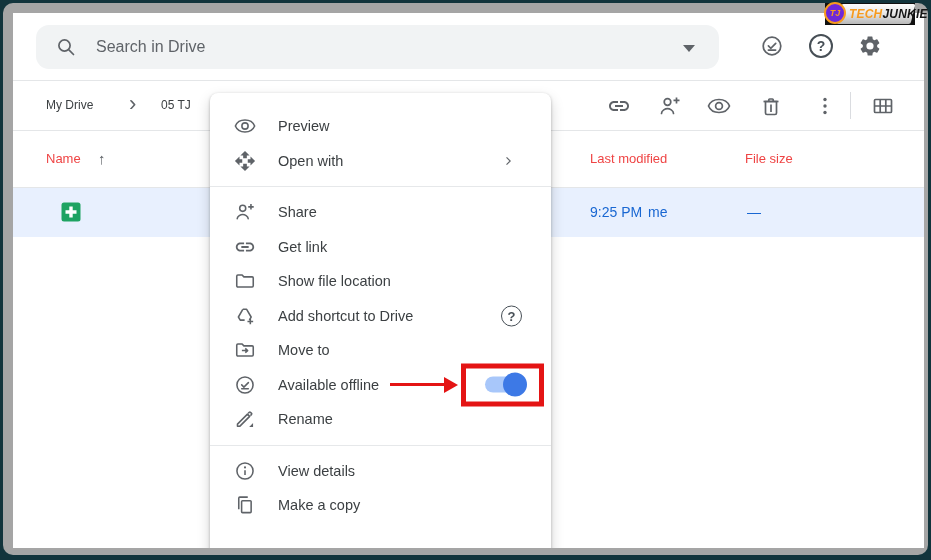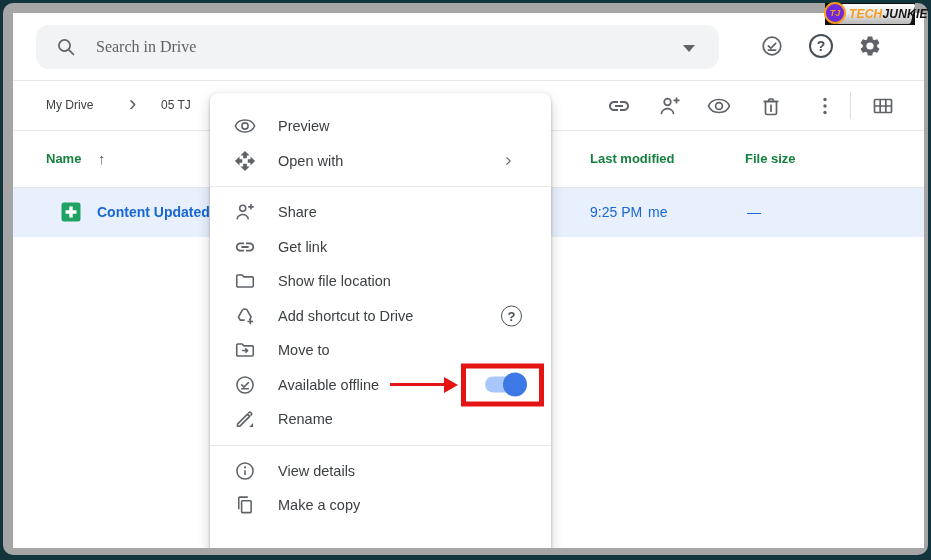--- a/index.html
+++ b/index.html
@@ -2,21 +2,21 @@
 <html><head>
 <meta charset="utf-8">
 <style>
   html,body{margin:0;padding:0;}
   .page{position:relative;width:931px;height:560px;background:#12343c;font-family:"Liberation Sans",sans-serif;overflow:hidden;}
   .frame{position:absolute;left:3px;top:3px;right:3px;bottom:5px;background:#a5a5a5;border-radius:10px;}
   .content{position:absolute;left:10px;top:10px;width:911px;height:535px;background:#fff;overflow:hidden;}
 
   
   .header{position:absolute;left:0;top:0;width:911px;height:67px;background:#fff;border-bottom:1px solid #e4e6e8;}
-  .searchbar{position:absolute;left:23px;top:12px;width:683px;height:44px;background:#f1f3f4;border-radius:13px;font-family:Liberation Serif, serif;}
+  .searchbar{position:absolute;left:23px;top:12px;width:683px;height:44px;background:#f1f3f4;border-radius:13px;}
   .search-icon{position:absolute;left:18px;top:10px;width:24px;height:24px;}
   .search-text{position:absolute;left:60px;top:0;height:44px;line-height:44px;font-size:16px;color:#5f6368;}
   .caret{position:absolute;right:24px;top:20px;width:0;height:0;border-left:6px solid transparent;border-right:6px solid transparent;border-top:7px solid #5f6368;}
   .hicon{position:absolute;top:21px;width:24px;height:24px;cursor:pointer;}
   .qcirc{box-sizing:border-box;display:flex;align-items:center;justify-content:center;border:2px solid #474f56;border-radius:50%;color:#474f56;font-weight:bold;}
   .hicon.qcirc{font-size:14px;}
 
   
   .logo{position:absolute;left:825px;top:3px;width:90px;height:22px;background:#101010;z-index:60;}
   .logo-badge{position:absolute;left:14px;top:1px;width:74px;height:20px;background:linear-gradient(180deg,#fdfdfd 0%,#e8e8e8 45%,#b9b9b9 100%);transform:skewX(-14deg);border-radius:2px;}
@@ -29,21 +29,21 @@
   .crumbrow{position:absolute;left:0;top:68px;width:911px;height:49px;border-bottom:1px solid #e4e6e8;}
   .crumb{position:absolute;top:0;height:49px;line-height:49px;font-size:12px;color:#3c4043;cursor:pointer;}
   .crumb-root{left:33px;}
   .crumb-sep{position:absolute;left:116px;top:0;height:49px;line-height:46px;font-size:22px;color:#5f6368;}
   .crumb-cur{left:148px;}
   .ticon{position:absolute;top:13px;width:24px;height:24px;cursor:pointer;}
   .tdivider{position:absolute;left:837px;top:11px;width:1px;height:27px;background:#dadce0;}
 
   
   .colrow{position:absolute;left:0;top:118px;width:911px;height:55px;}
-  .colhead{position:absolute;top:0;height:55px;line-height:55px;font-size:13px;color:#15803d;font-weight:bold;}
+  .colhead{position:absolute;top:0;height:55px;line-height:55px;font-size:13px;color:#ef4444;font-weight:normal;}
   .sortarrow{position:absolute;left:85px;top:0;height:55px;line-height:55px;font-size:15px;color:#5f6368;}
   .filerow{position:absolute;left:0;top:174px;width:911px;height:49px;background:#e8f0fe;border-top:1px solid #e4e6e8;cursor:pointer;}
   .fileicon{position:absolute;left:46px;top:12px;width:24px;height:24px;}
   .filecell{position:absolute;top:0;height:49px;line-height:49px;font-size:14px;color:#1967d2;font-weight:bold;}
 
   
   .menu{position:absolute;left:197px;top:80px;width:341px;height:470px;background:#fff;border-radius:8px 8px 0 0;box-shadow:0 1px 3px rgba(0,0,0,.25),0 6px 14px rgba(0,0,0,.18);padding-top:16px;box-sizing:border-box;z-index:40;}
   .mi{position:relative;height:34.5px;display:flex;align-items:center;cursor:pointer;text-align:center;}
   .mic{position:absolute;left:24px;top:50%;transform:translateY(-50%);width:22px;height:22px;}
   .mic svg{width:22px;height:22px;display:block;}
@@ -153,21 +153,20 @@
         <span class="colhead" style="left:732px;">File size</span>
       </div>
 
       <div class="filerow">
         <span class="fileicon">
           <svg viewBox="0 0 24 24">
               <rect x="2.5" y="2.5" width="19" height="19" rx="2.5" fill="#1ea362"></rect>
               <path d="M12 6.5v11M6.5 12h11" stroke="#fff" stroke-width="3.4"></path>
             </svg>
         </span>
-        <span class="filecell" style="left:84px;">Content Updated</span>
         <span class="filecell" style="left:577px;font-weight:normal;">9:25 PM</span>
         <span class="filecell" style="left:635px;font-weight:normal;">me</span>
         <span class="filecell" style="left:734px;font-weight:normal;">—</span>
       </div>
 
       <div class="menu">
 
         <div class="mi">
           <span class="mic">
               <svg viewBox="0 0 24 24">

